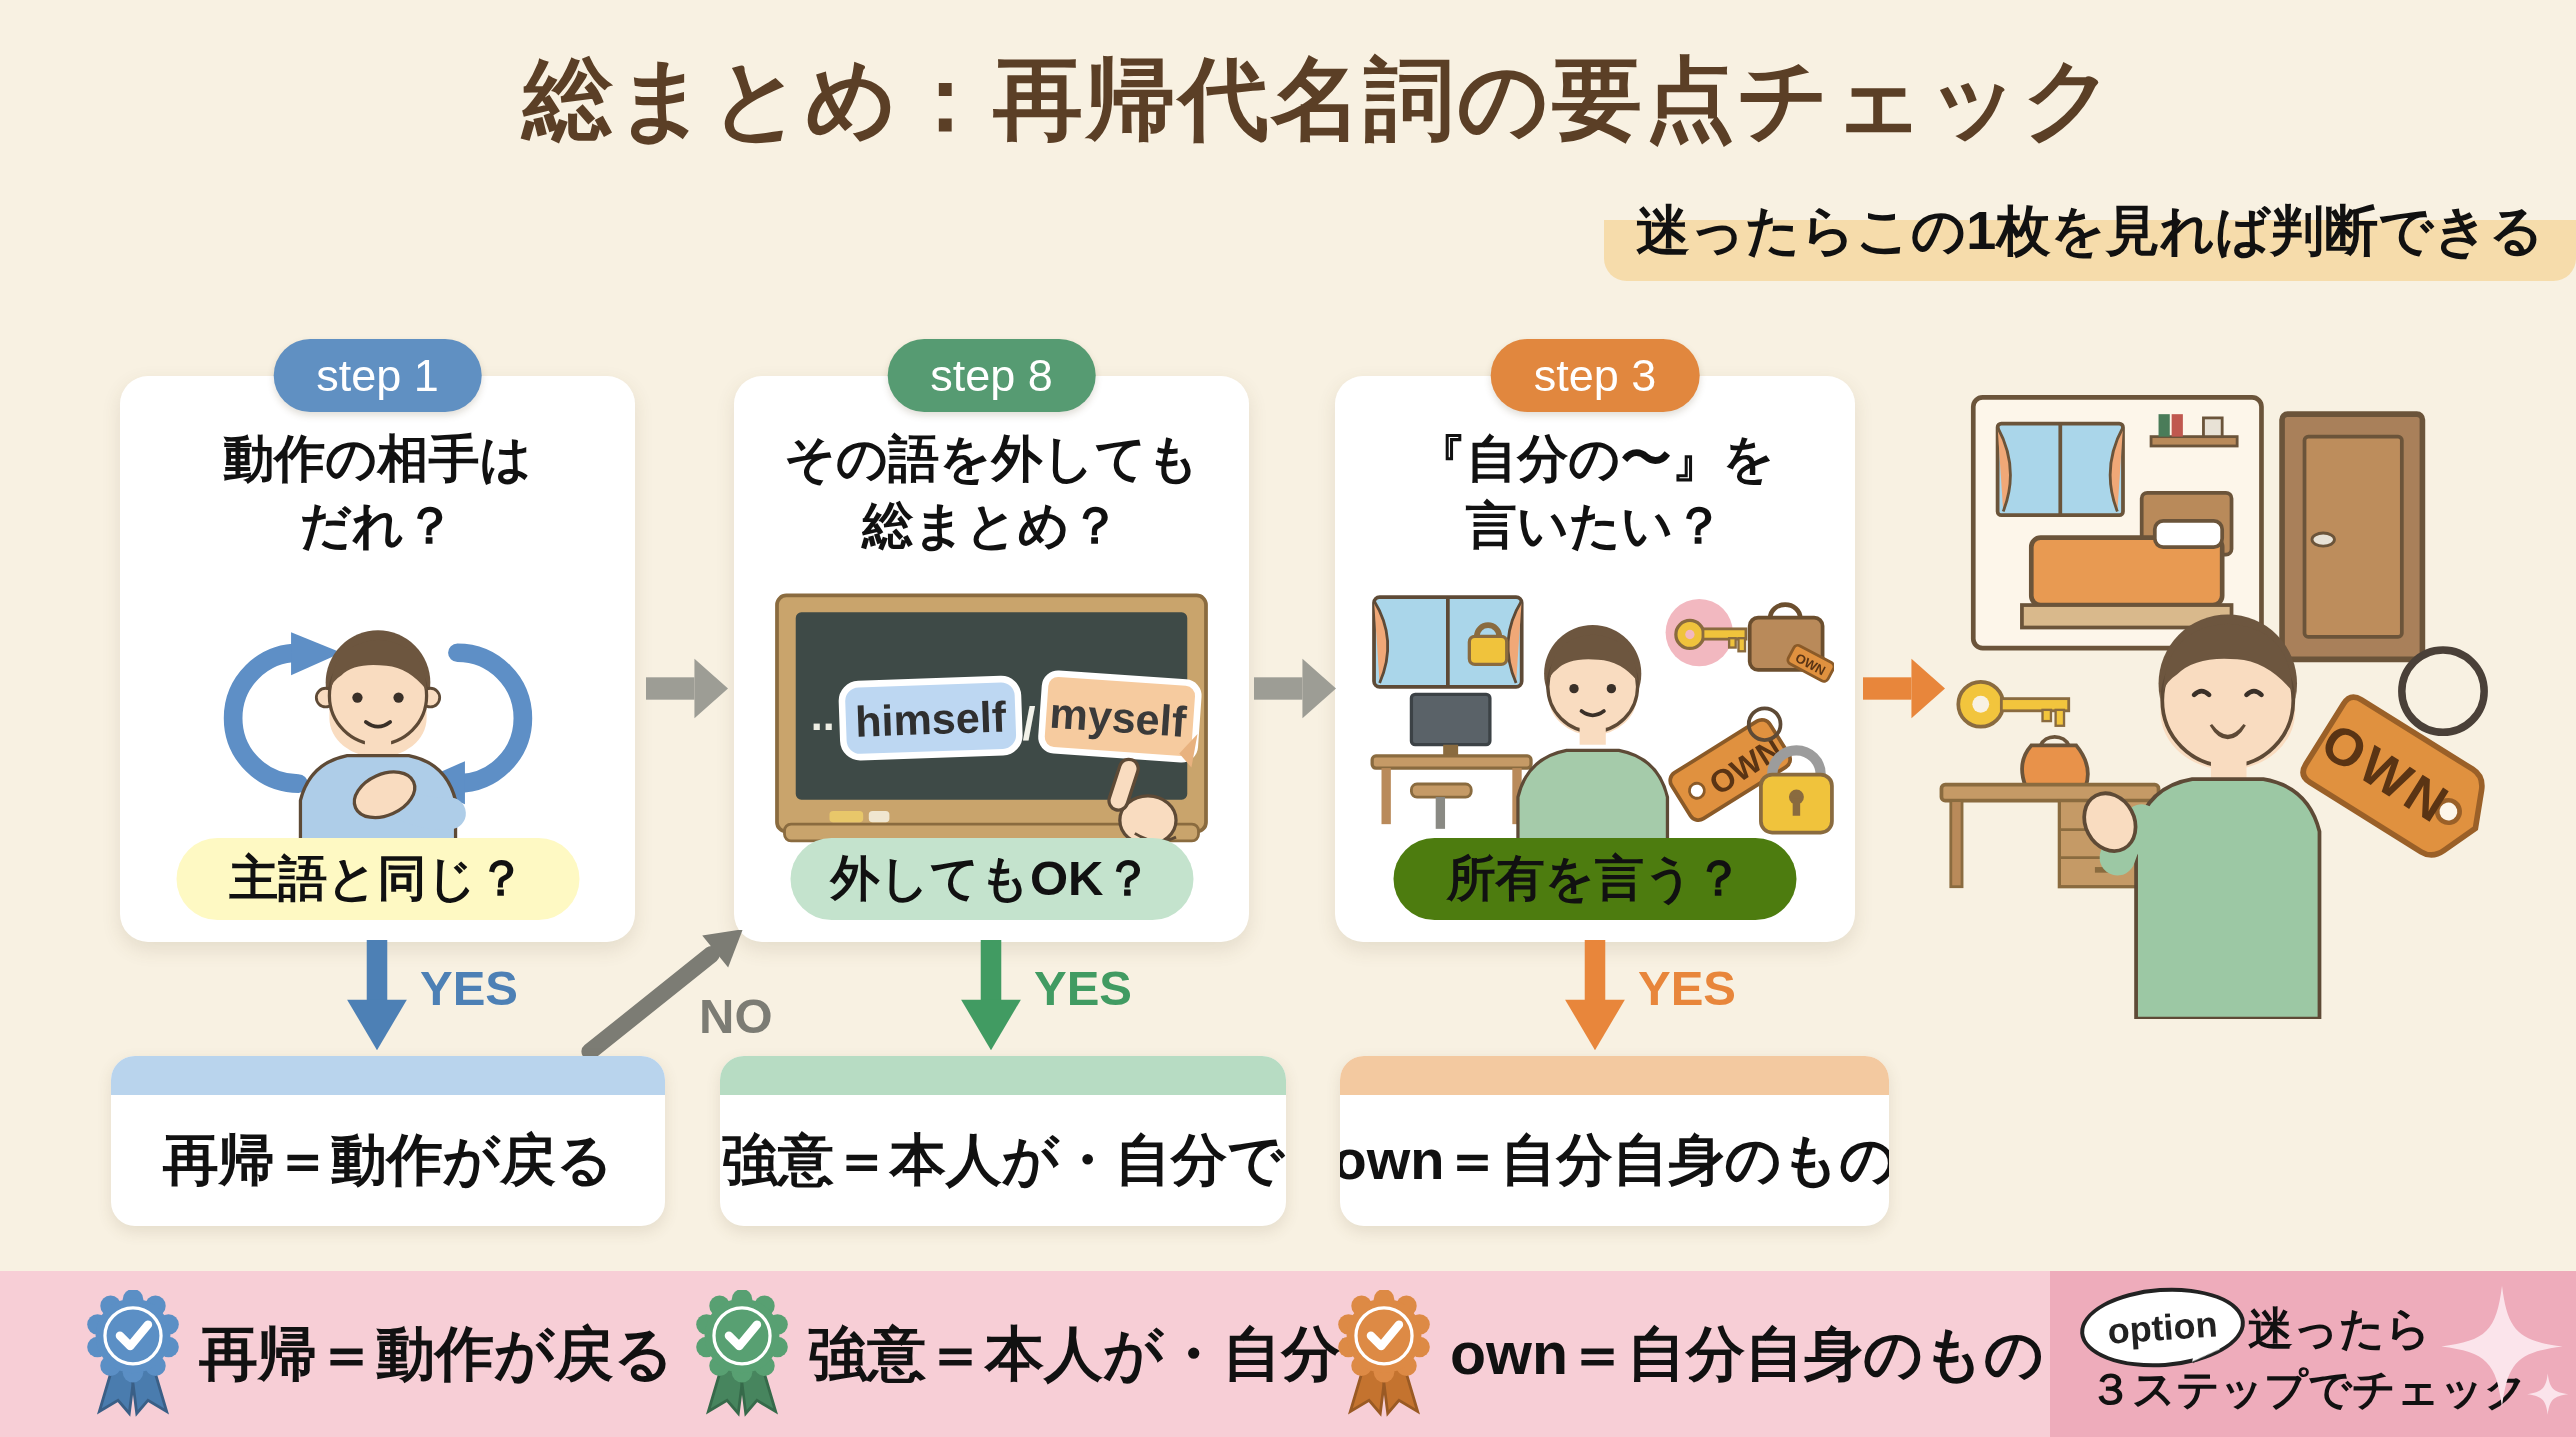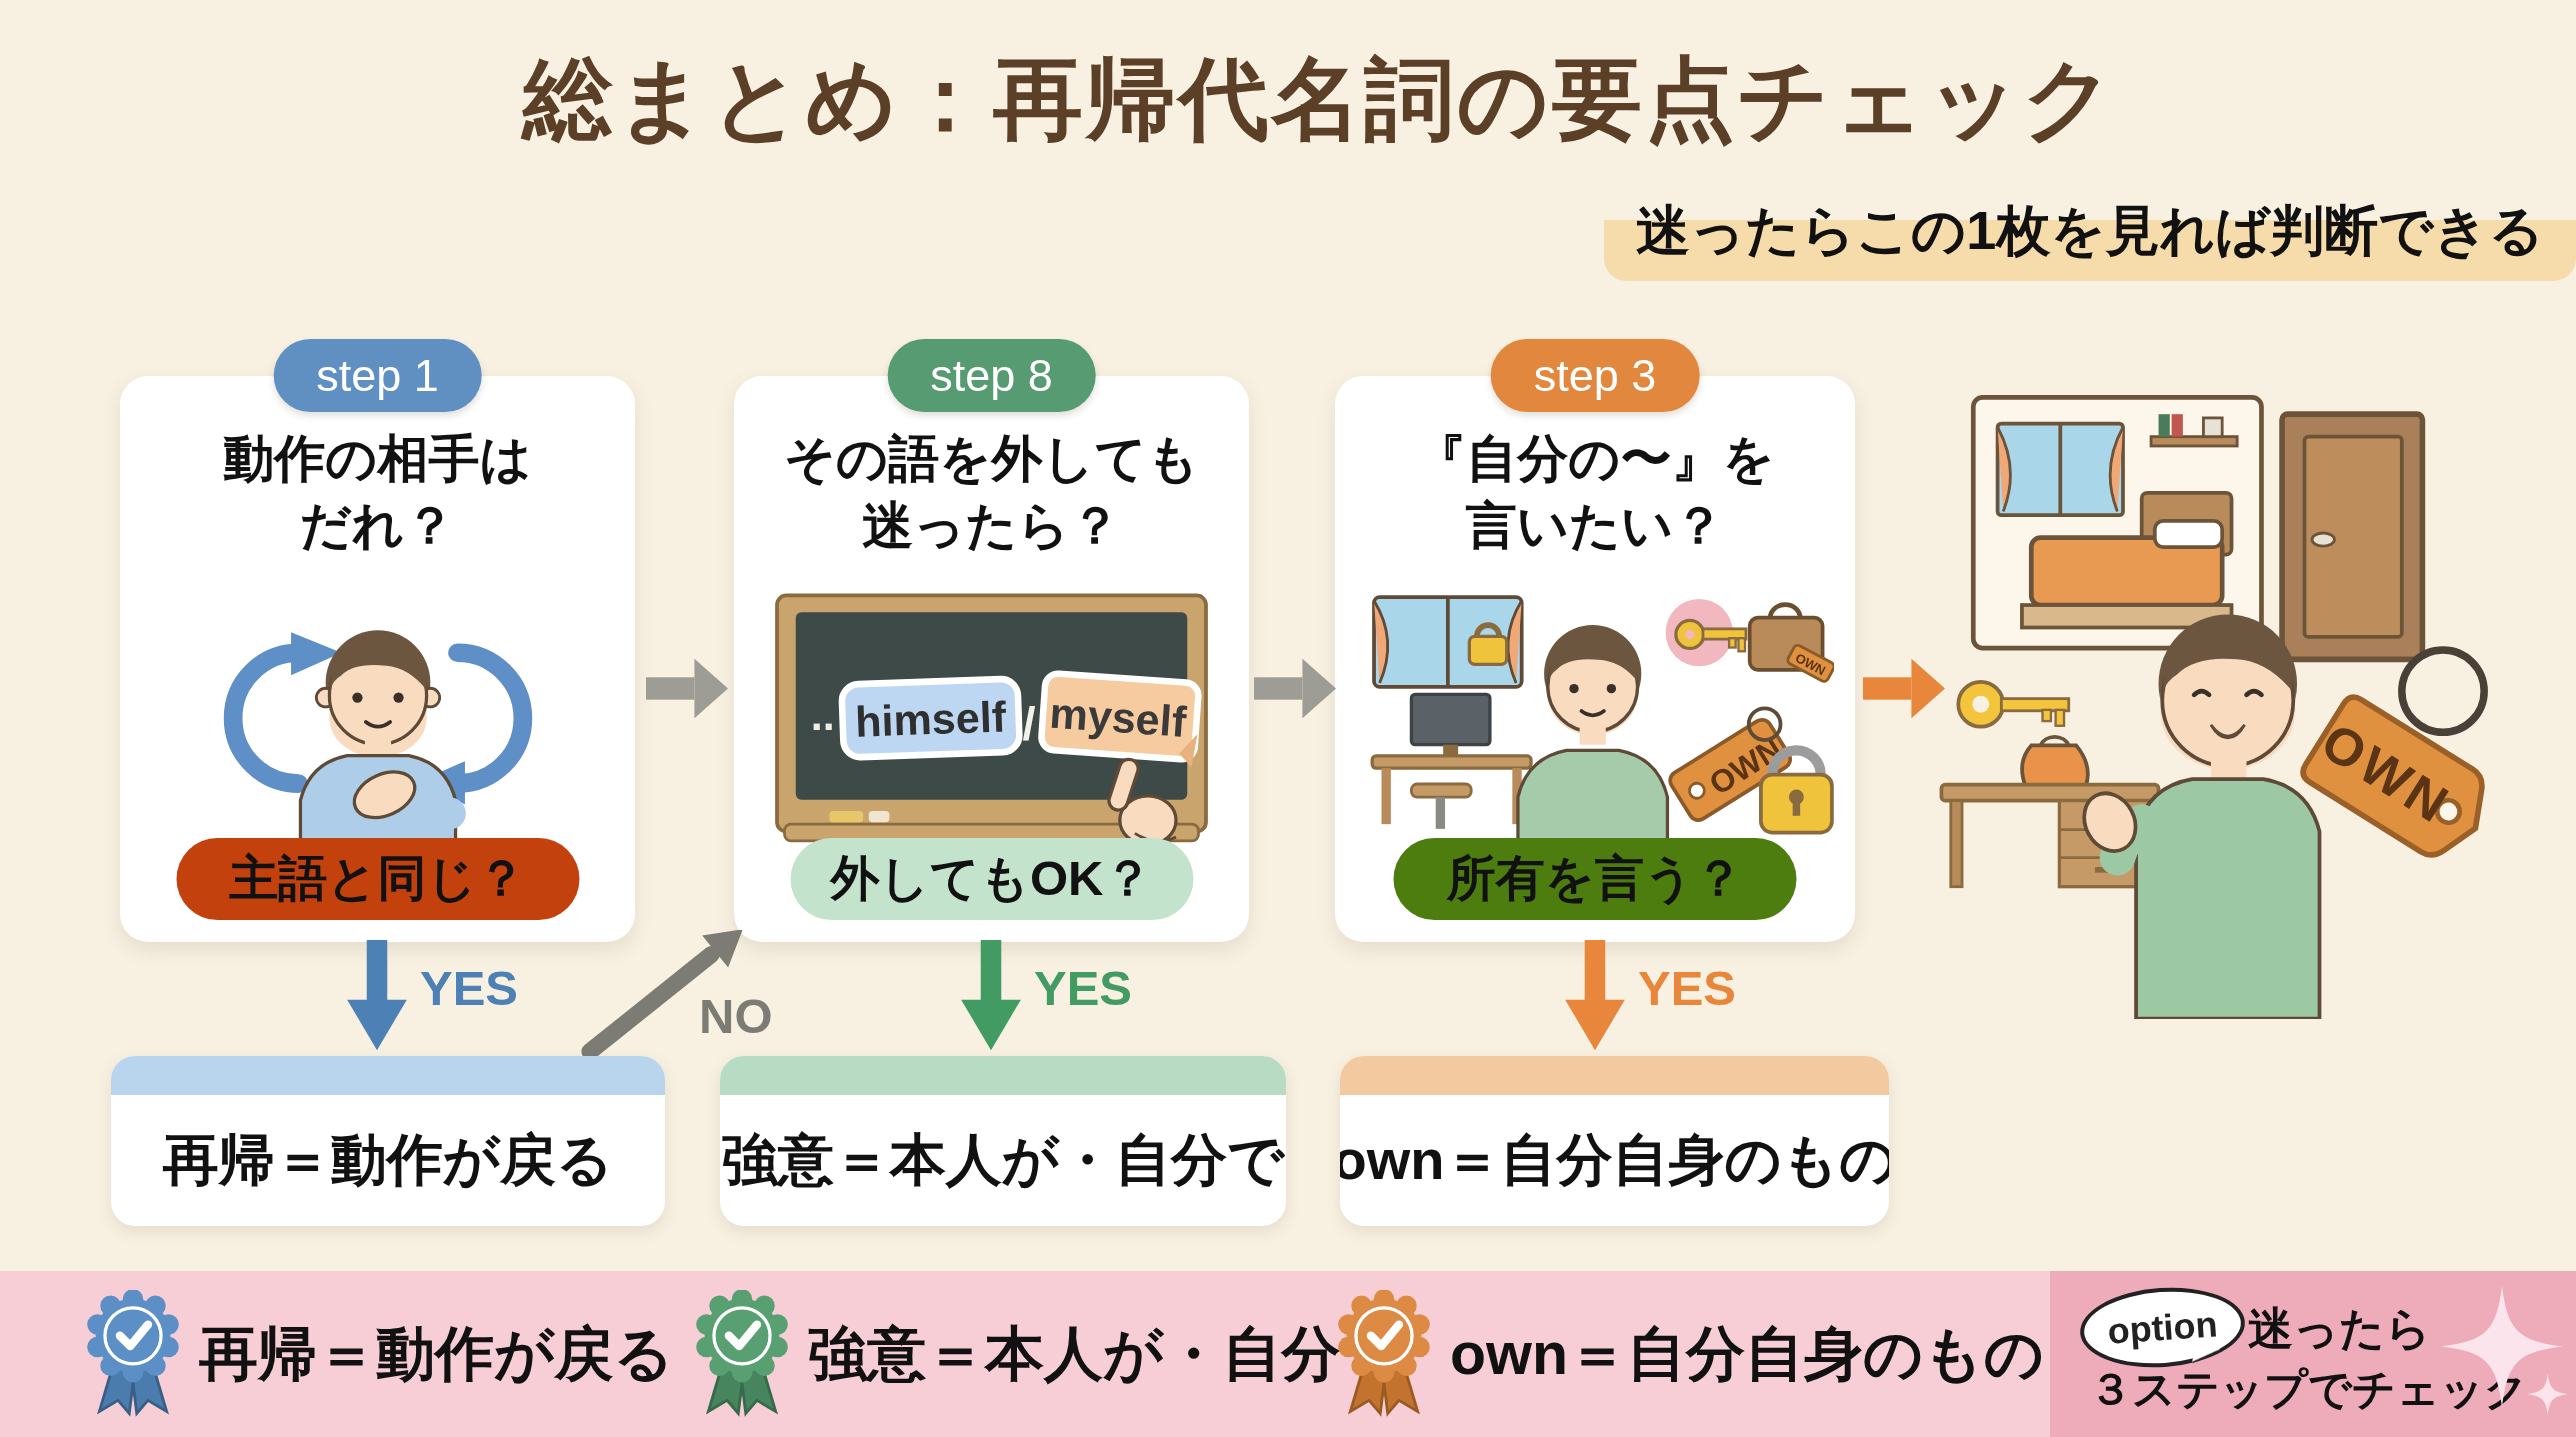--- a/index.html
+++ b/index.html
@@ -84,28 +84,28 @@
           <circle cx="213" cy="128" r="5.5" fill="#3a3028"></circle>
           <circle cx="257" cy="128" r="5.5" fill="#3a3028"></circle>
           <path d="M 222 154 Q 235 164 248 154" fill="none" stroke="#3a3028" stroke-width="4" stroke-linecap="round"></path>
           <rect x="221" y="172" width="28" height="22" fill="#f9dcc0"></rect>
           <path d="M 152 290 L 152 238 Q 162 198 202 190 L 268 190 Q 308 198 318 238 L 318 290 Z" fill="#aecde8" stroke="#5e4a36" stroke-width="3.5"></path>
           <path d="M 312 252 Q 278 254 252 236" fill="none" stroke="#aecde8" stroke-width="34" stroke-linecap="round"></path>
           <ellipse cx="242" cy="232" rx="34" ry="22" transform="rotate(-24 242 232)" fill="#f9dcc0" stroke="#5e4a36" stroke-width="3.5"></ellipse>
         </g>
       </svg>
     </div>
-    <div class="bottom-pill" style="background:#c2410c;">主語と同じ？</div>
+    <div class="bottom-pill" style="background:#fef9c3;">主語と同じ？</div>
   </section>
 
   <section class="card" style="left:734px;width:515px;">
     <div class="step-pill" style="background:#569b72;">step 8</div>
     <div class="question">
       <span>その語を外しても</span><br>
-      <span>迷ったら？</span>
+      <span>総まとめ？</span>
     </div>
     <div class="illus" style="top:212px;">
       <svg width="459" height="281" viewBox="0 0 490 300">
         <g>
           <rect x="16" y="8" width="458" height="252" rx="10" fill="#c9a46c" stroke="#8a6b3f" stroke-width="4"></rect>
           <rect x="36" y="26" width="418" height="200" rx="6" fill="#3e4a47"></rect>
           <rect x="24" y="252" width="442" height="18" rx="7" fill="#c9a46c" stroke="#8a6b3f" stroke-width="3"></rect>
           <rect x="72" y="238" width="36" height="12" rx="4" fill="#e8c76a"></rect>
           <rect x="114" y="238" width="22" height="12" rx="4" fill="#f0e6d0"></rect>
         </g>

